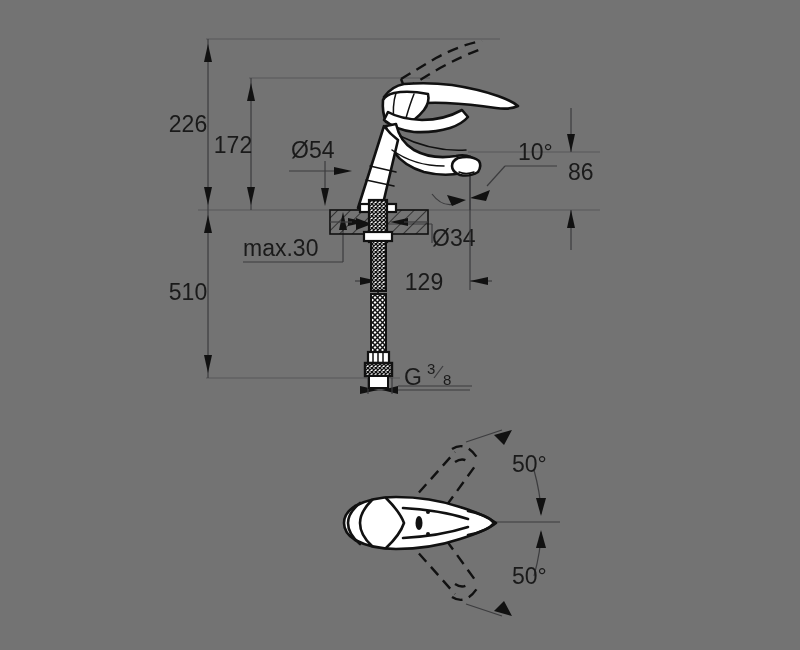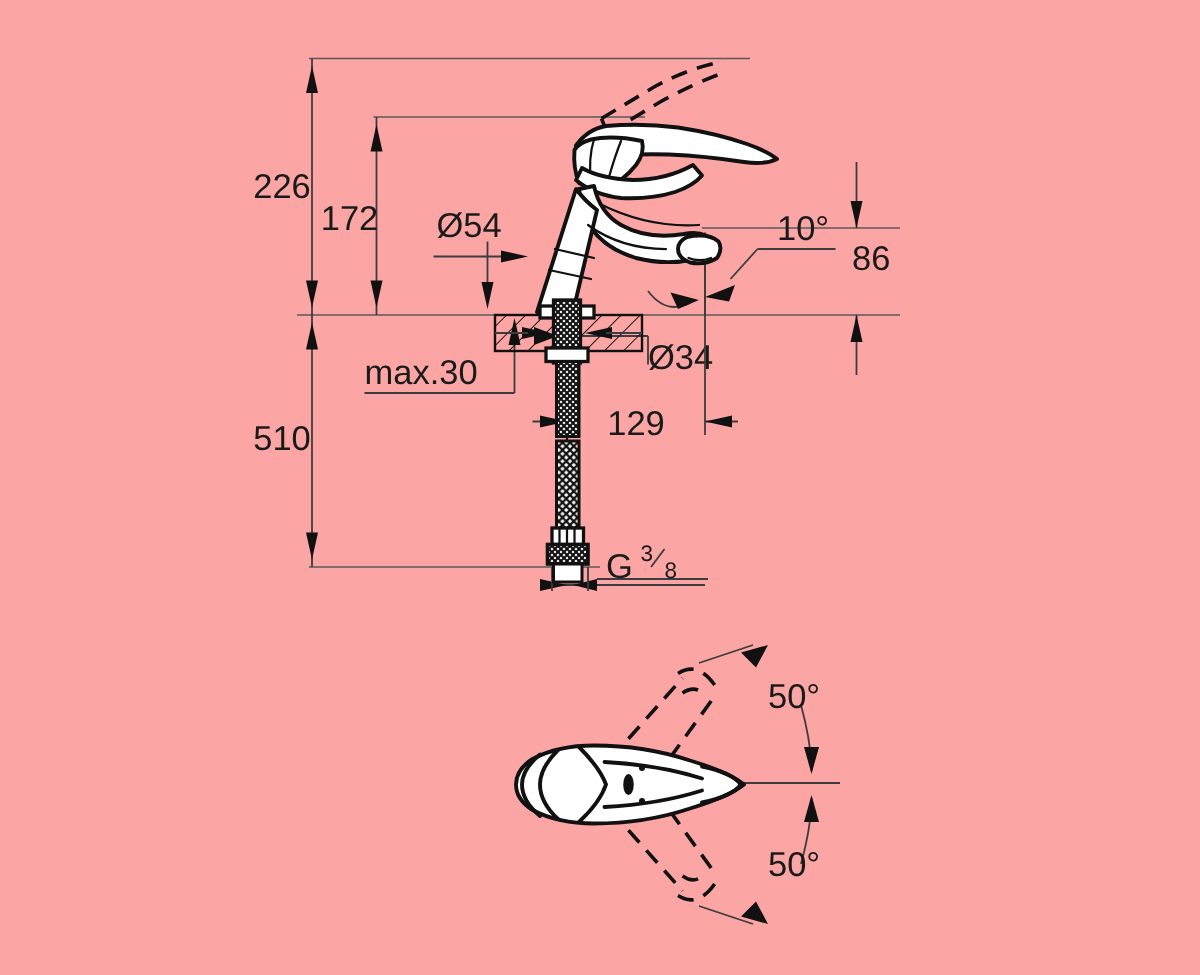--- a/index.html
+++ b/index.html
@@ -4,21 +4,21 @@
 <style>
   html, body {
     margin: 0;
     padding: 0;
     background: #ffffff;
   }
   #root {
     position: relative;
     width: 800px;
     height: 650px;
-    background: #fca5a5;
+    background: #737373;
     font-family: "Liberation Sans", sans-serif;
     overflow: hidden;
   }
   #drawing-svg {
     position: absolute;
     left: 0;
     top: 0;
     width: 800px;
     height: 650px;
   }

